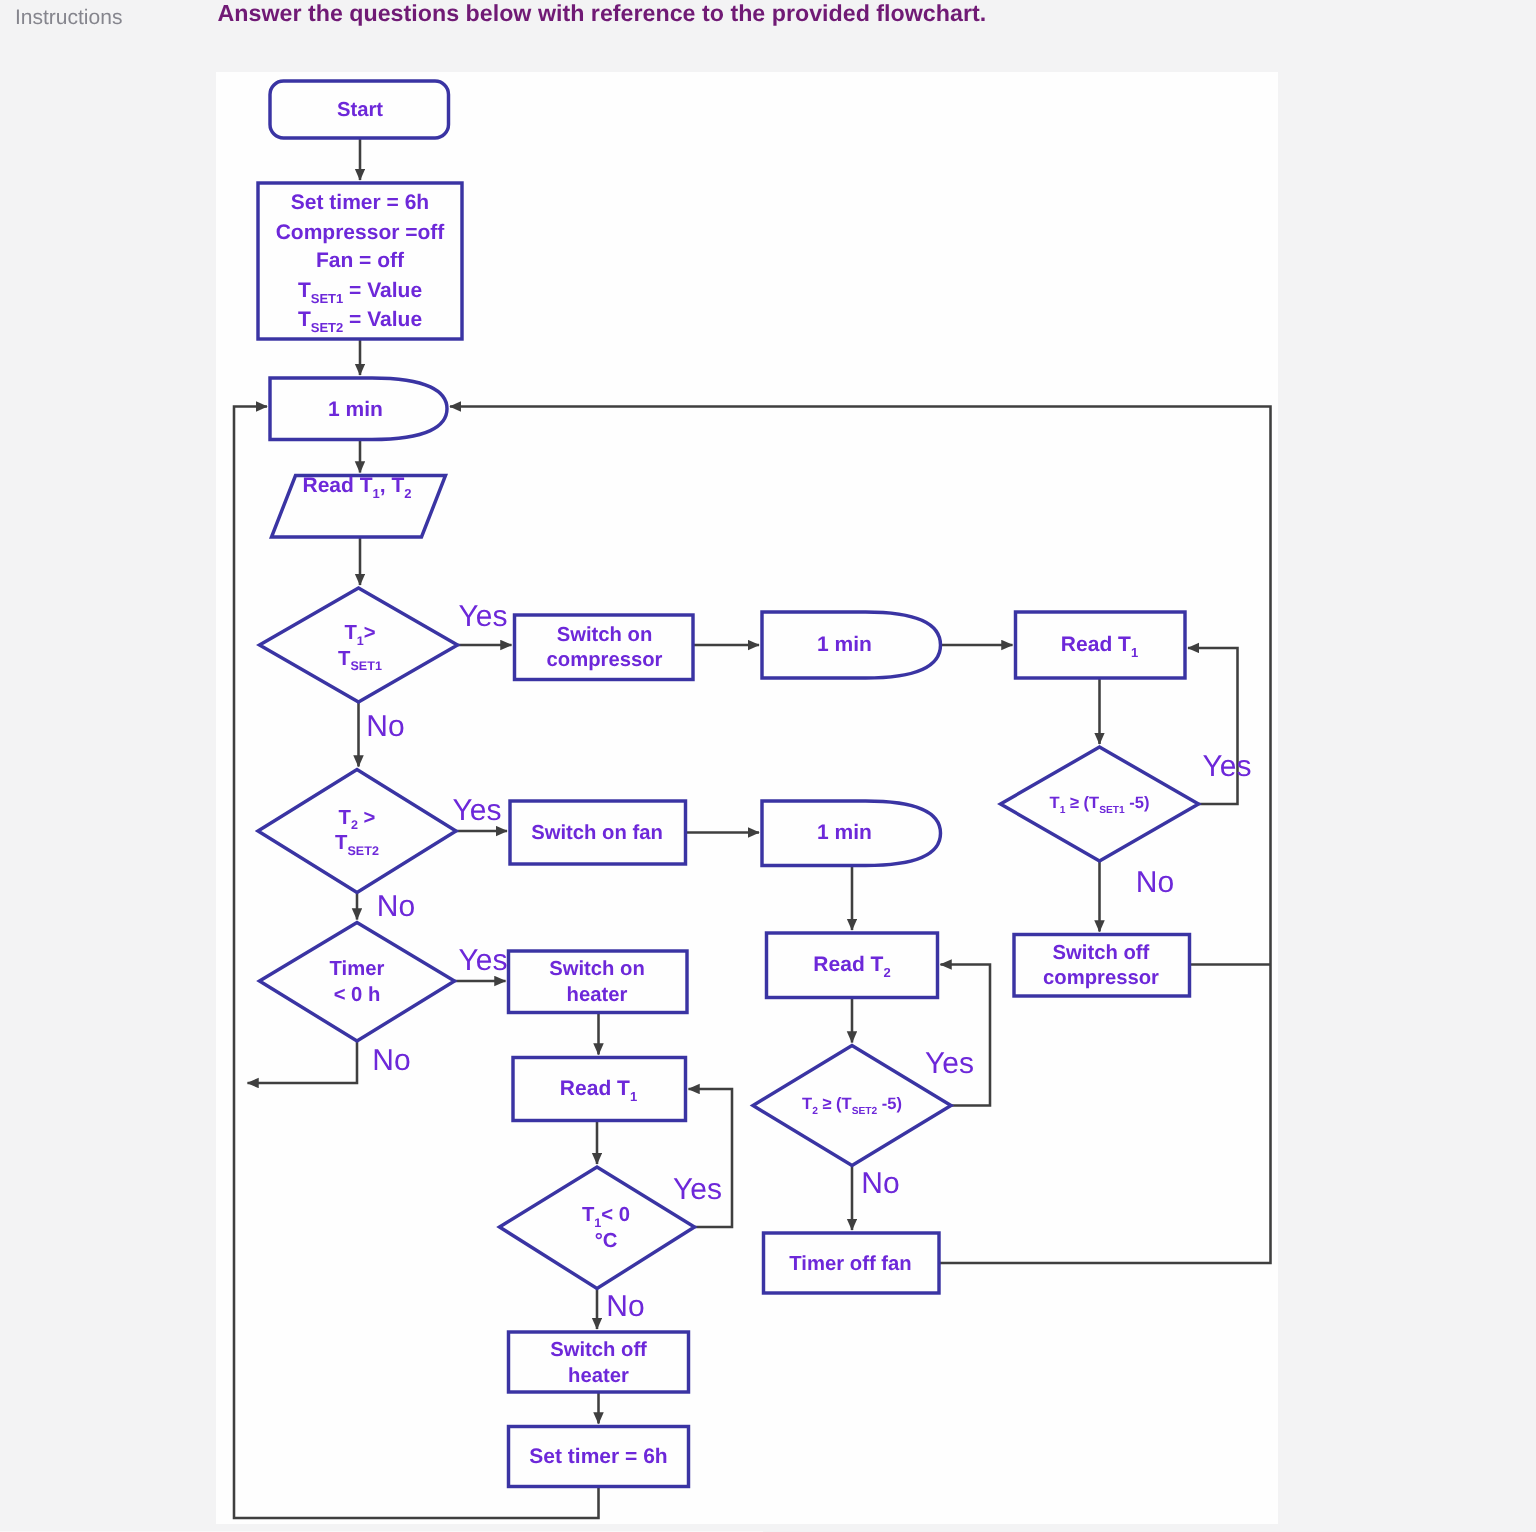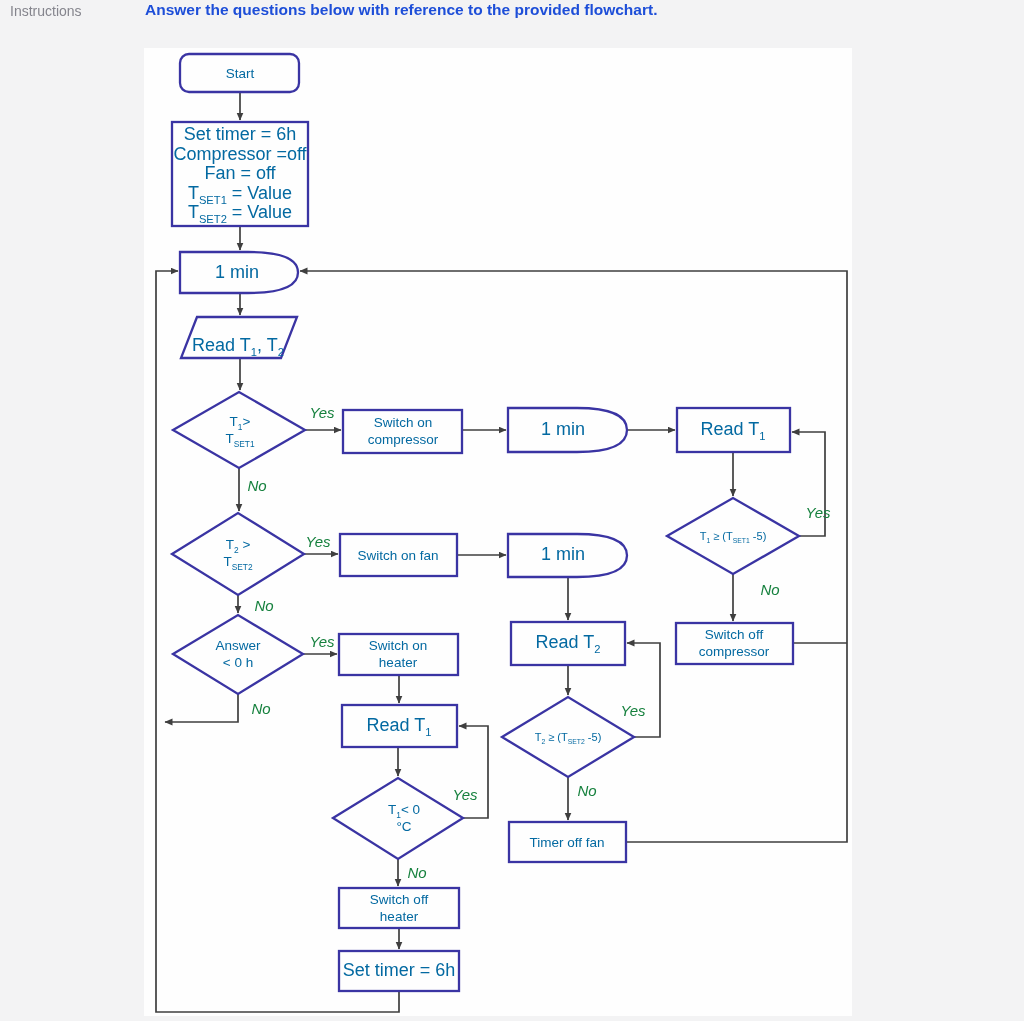--- a/index.html
+++ b/index.html
@@ -1,29 +1,29 @@
 <!DOCTYPE html>
 <html><head>
 <meta charset="utf-8">
 <style>
   html,body{margin:0;padding:0;}
   body{width:1024px;height:1021px;overflow:hidden;
        font-family:"Liberation Sans", sans-serif;}
   .page{position:relative;width:1024px;height:1021px;background:#f3f3f4;}
   .header{position:absolute;left:0;top:0;width:1024px;height:40px;}
   .instr{position:absolute;left:10px;top:3px;font-size:14px;color:#85858d;}
-  .prompt{position:absolute;left:145px;top:1px;font-size:15.5px;color:#1d4ed8;font-weight:600;}
+  .prompt{position:absolute;left:145px;top:1px;font-size:15.5px;color:#701a75;font-weight:600;}
   .canvas{position:absolute;left:144px;top:48px;width:708px;height:968px;background:#fefefe;}
   svg.gfx{position:absolute;left:0;top:0;}
   .lbl{position:absolute;transform:translate(-50%,-50%);
-       font-size:13.5px;line-height:17px;color:#0369a1;text-align:center;white-space:nowrap;}
-  .lbl.big{font-size:18px;line-height:19.5px;}
+       font-size:13.5px;line-height:17px;color:#6d28d9;text-align:center;white-space:nowrap;font-weight:bold;}
+  .lbl.big{font-size:14px;line-height:19.5px;}
   .lbl.small{font-size:11px;}
   .edge-lbl{position:absolute;transform:translate(-50%,-50%);
-       font-size:15px;color:#15803d;white-space:nowrap;font-style:italic;}
+       font-size:20px;color:#6d28d9;white-space:nowrap;}
   sub{font-size:0.62em;line-height:0;}
 </style>
 </head>
 <body>
 
 <div class="page">
 
   <div class="header">
     <span class="instr">Instructions</span>
     <span class="prompt">Answer the questions below with reference to the provided flowchart.</span>
@@ -97,21 +97,21 @@
 
   <div class="lbl" style="left:240px;top:73px">Start</div>
   <div class="lbl big" style="left:240px;top:174px">
       <div>Set timer = 6h</div>
       <div>Compressor =off</div>
       <div>Fan = off</div>
       <div>T<sub>SET1</sub> = Value</div>
       <div>T<sub>SET2</sub> = Value</div>
     </div>
   <div class="lbl big" style="left:237px;top:273px">1 min</div>
-  <div class="lbl big" style="left:238px;top:346px">Read T<sub>1</sub>, T<sub>2</sub></div>
+  <div class="lbl big" style="left:238px;top:324px">Read T<sub>1</sub>, T<sub>2</sub></div>
   <div class="lbl" style="left:240px;top:430px">
       <div>T<sub>1</sub>&gt;</div>
       <div>T<sub>SET1</sub></div>
     </div>
   <div class="lbl" style="left:403px;top:431px">
       <div>Switch on</div>
       <div>compressor</div>
     </div>
   <div class="lbl big" style="left:563px;top:430px">1 min</div>
   <div class="lbl big" style="left:733px;top:430px">Read T<sub>1</sub></div>
@@ -123,21 +123,21 @@
   <div class="lbl" style="left:238px;top:553px">
       <div>T<sub>2</sub> &gt;</div>
       <div>T<sub>SET2</sub></div>
     </div>
   <div class="lbl" style="left:398px;top:555px">Switch on fan</div>
   <div class="lbl big" style="left:563px;top:555px">1 min</div>
   <div class="lbl big" style="left:568px;top:643px">Read T<sub>2</sub></div>
   <div class="lbl small" style="left:568px;top:737px">T<sub>2</sub> ≥ (T<sub>SET2</sub> -5)</div>
   <div class="lbl" style="left:567px;top:842px">Timer off fan</div>
   <div class="lbl" style="left:238px;top:654px">
-      <div>Answer</div>
+      <div>Timer</div>
       <div>&lt; 0 h</div>
     </div>
   <div class="lbl" style="left:398px;top:654px">
       <div>Switch on</div>
       <div>heater</div>
     </div>
   <div class="lbl big" style="left:399px;top:726px">Read T<sub>1</sub></div>
   <div class="lbl" style="left:404px;top:818px">
       <div>T<sub>1</sub>&lt; 0</div>
       <div>°C</div>

